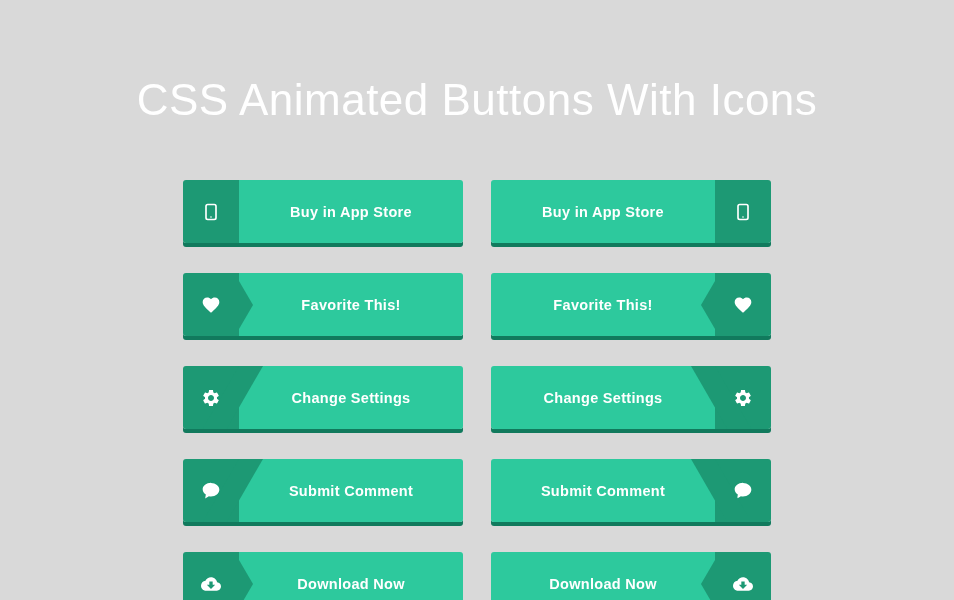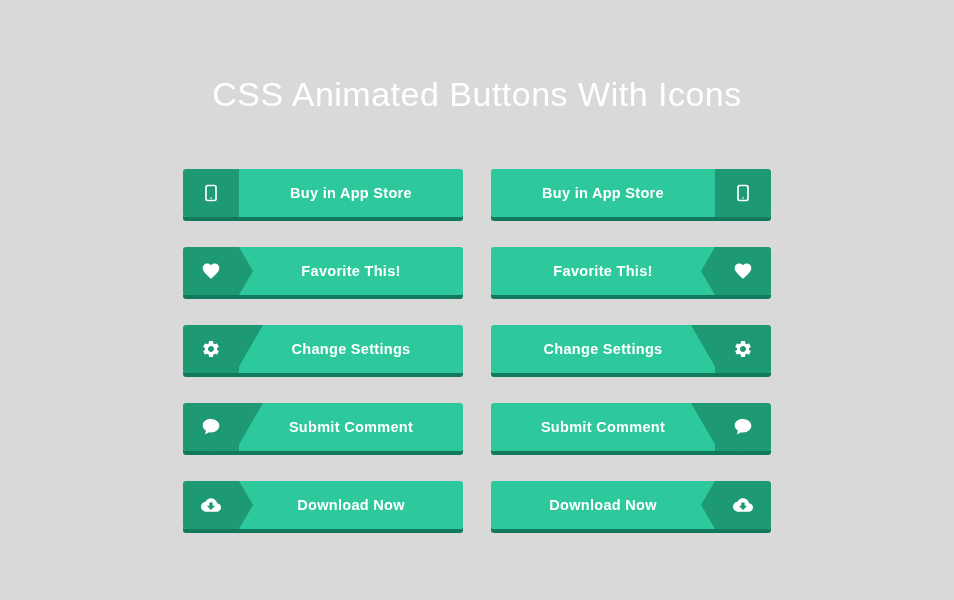--- a/index.html
+++ b/index.html
@@ -12,34 +12,34 @@
       font-family: -apple-system, BlinkMacSystemFont, 'Segoe UI', sans-serif;
       width: 954px;
       height: 600px;
       display: flex;
       flex-direction: column;
       align-items: center;
       padding-top: 75px;
     }
     .title {
       color: #ffffff;
-      font-size: 34px;
+      font-size: 44px;
       font-weight: 400;
       letter-spacing: 0.5px;
       margin-bottom: 55px;
       text-align: center;
     }
     .button-grid {
       display: grid;
       grid-template-columns: repeat(2, 280px);
       gap: 30px 28px;
     }
     .btn {
       display: flex;
-      height: 48px;
+      height: 63px;
       border-radius: 3px;
       overflow: hidden;
       cursor: pointer;
       box-shadow: 0 4px 0 #117a5d;
       position: relative;
     }
     .btn.right {
       flex-direction: row-reverse;
     }
     .btn-icon {

